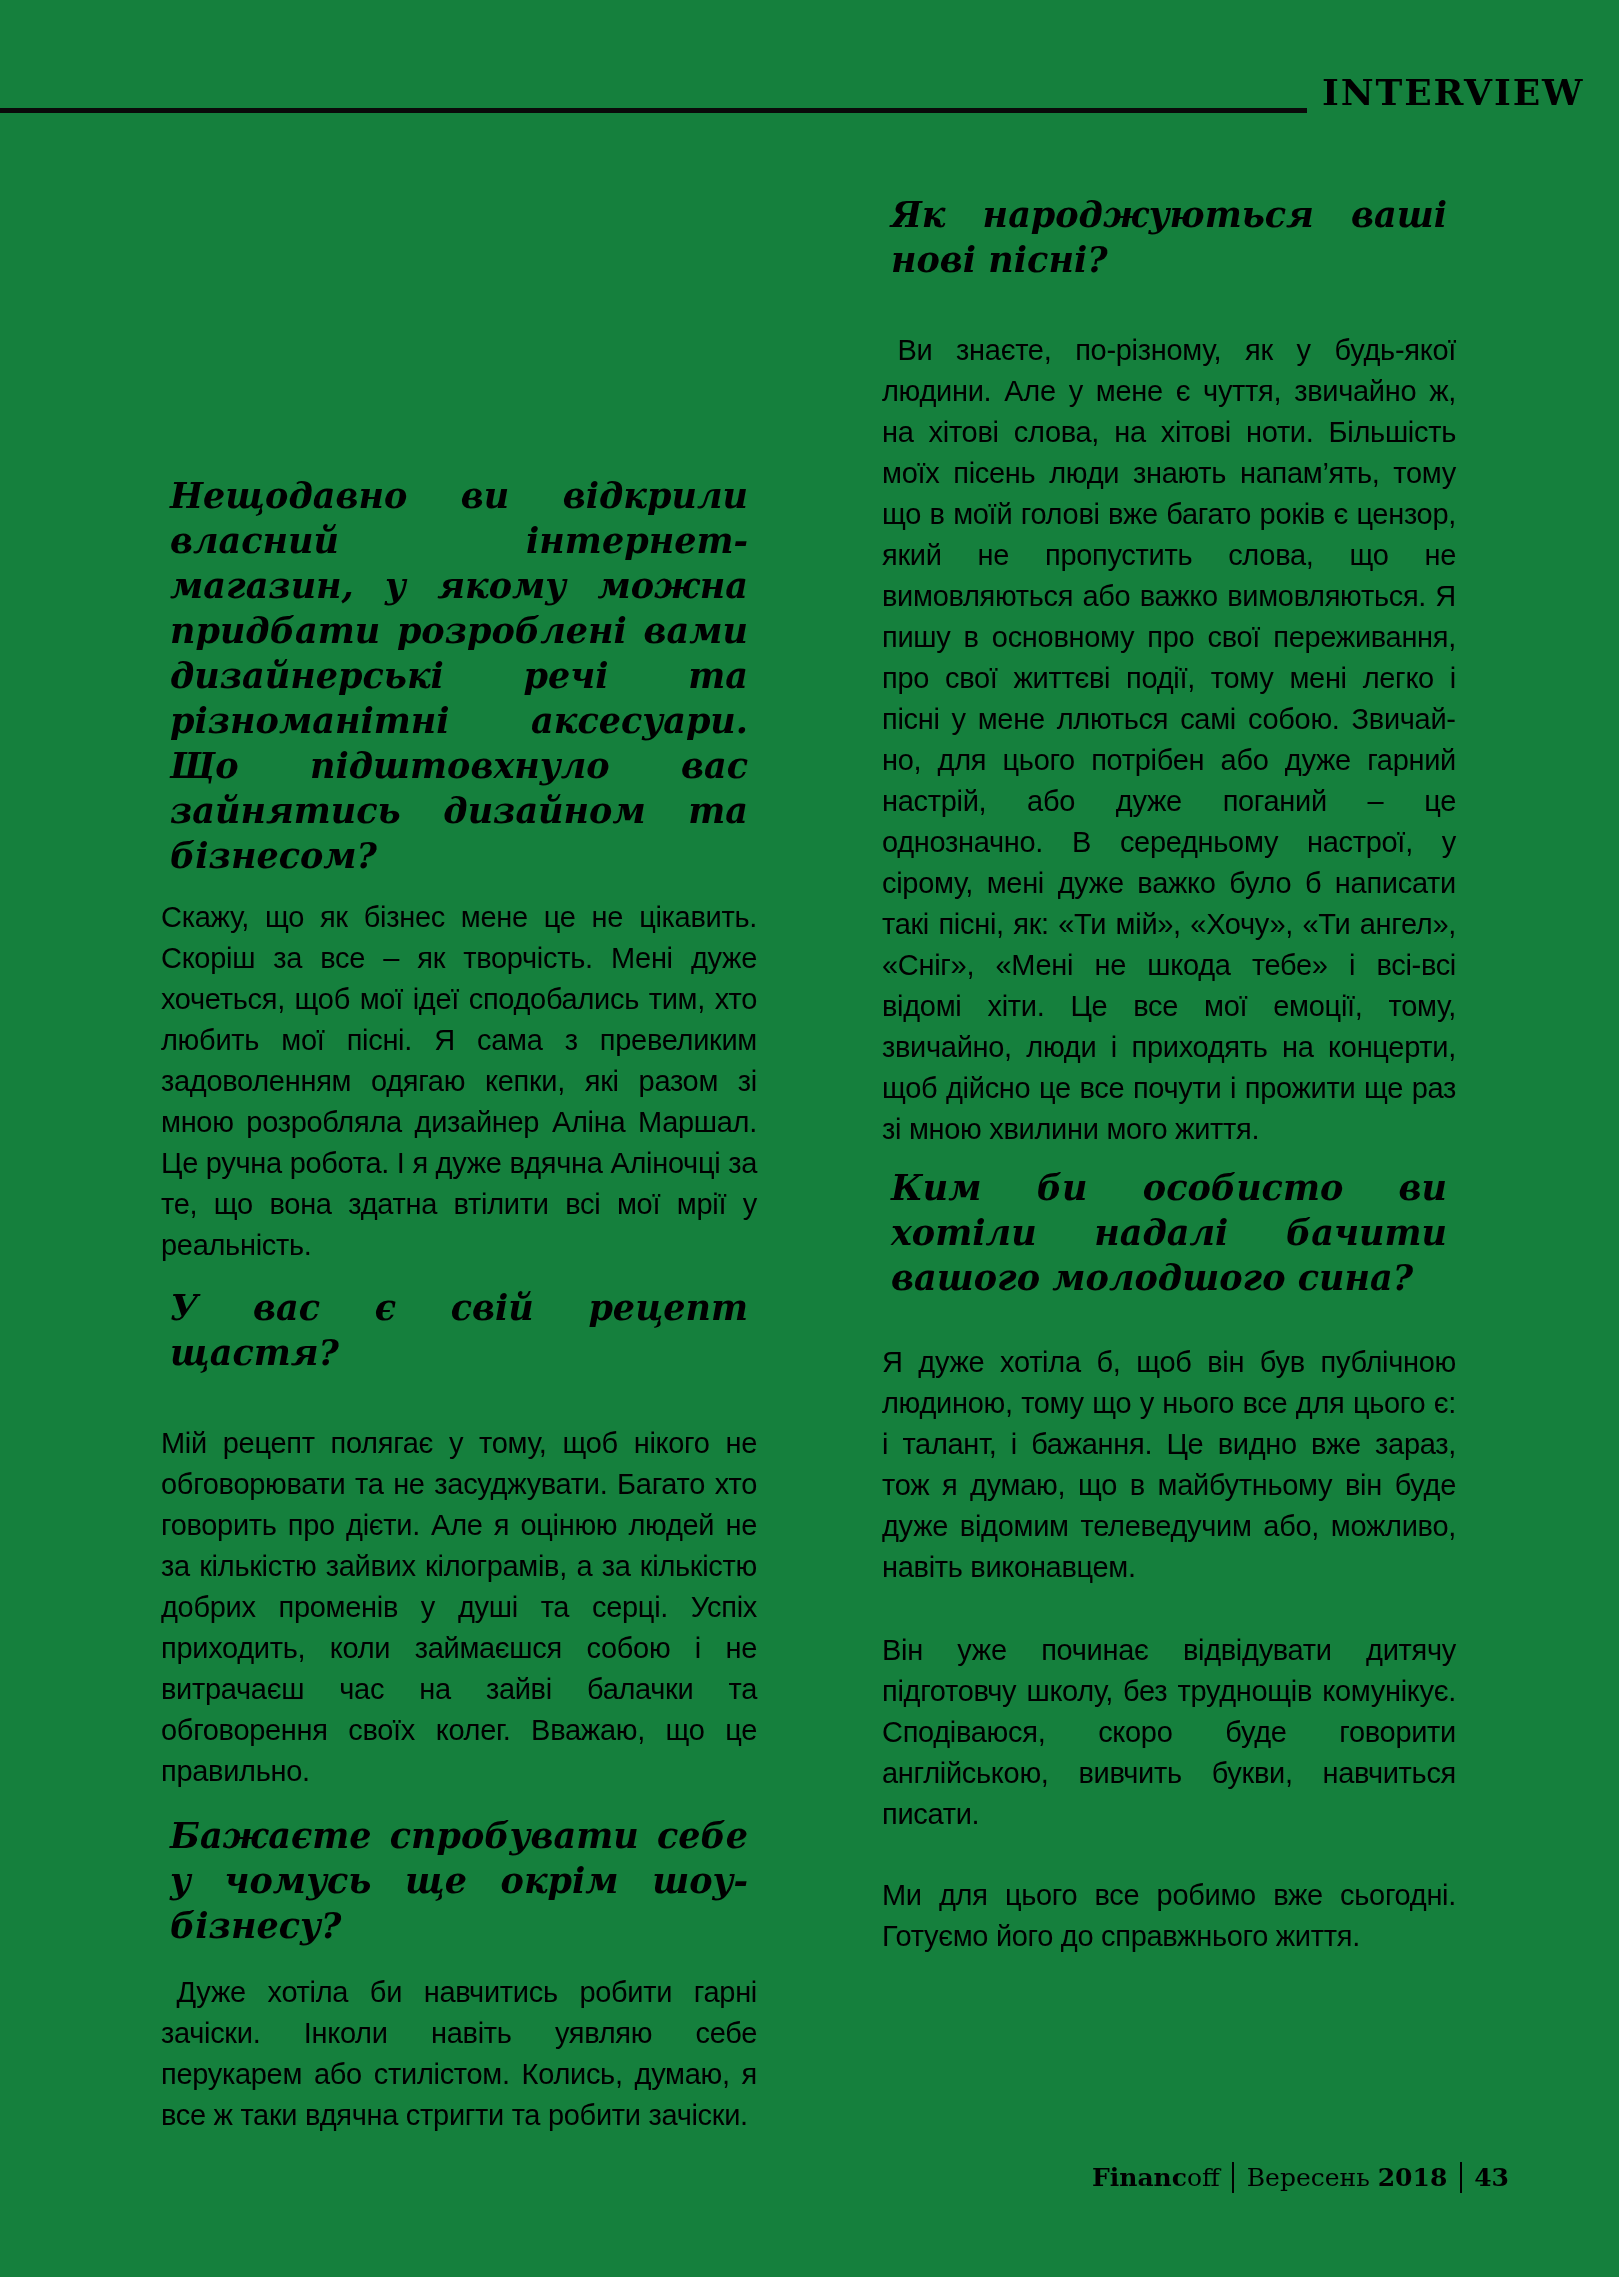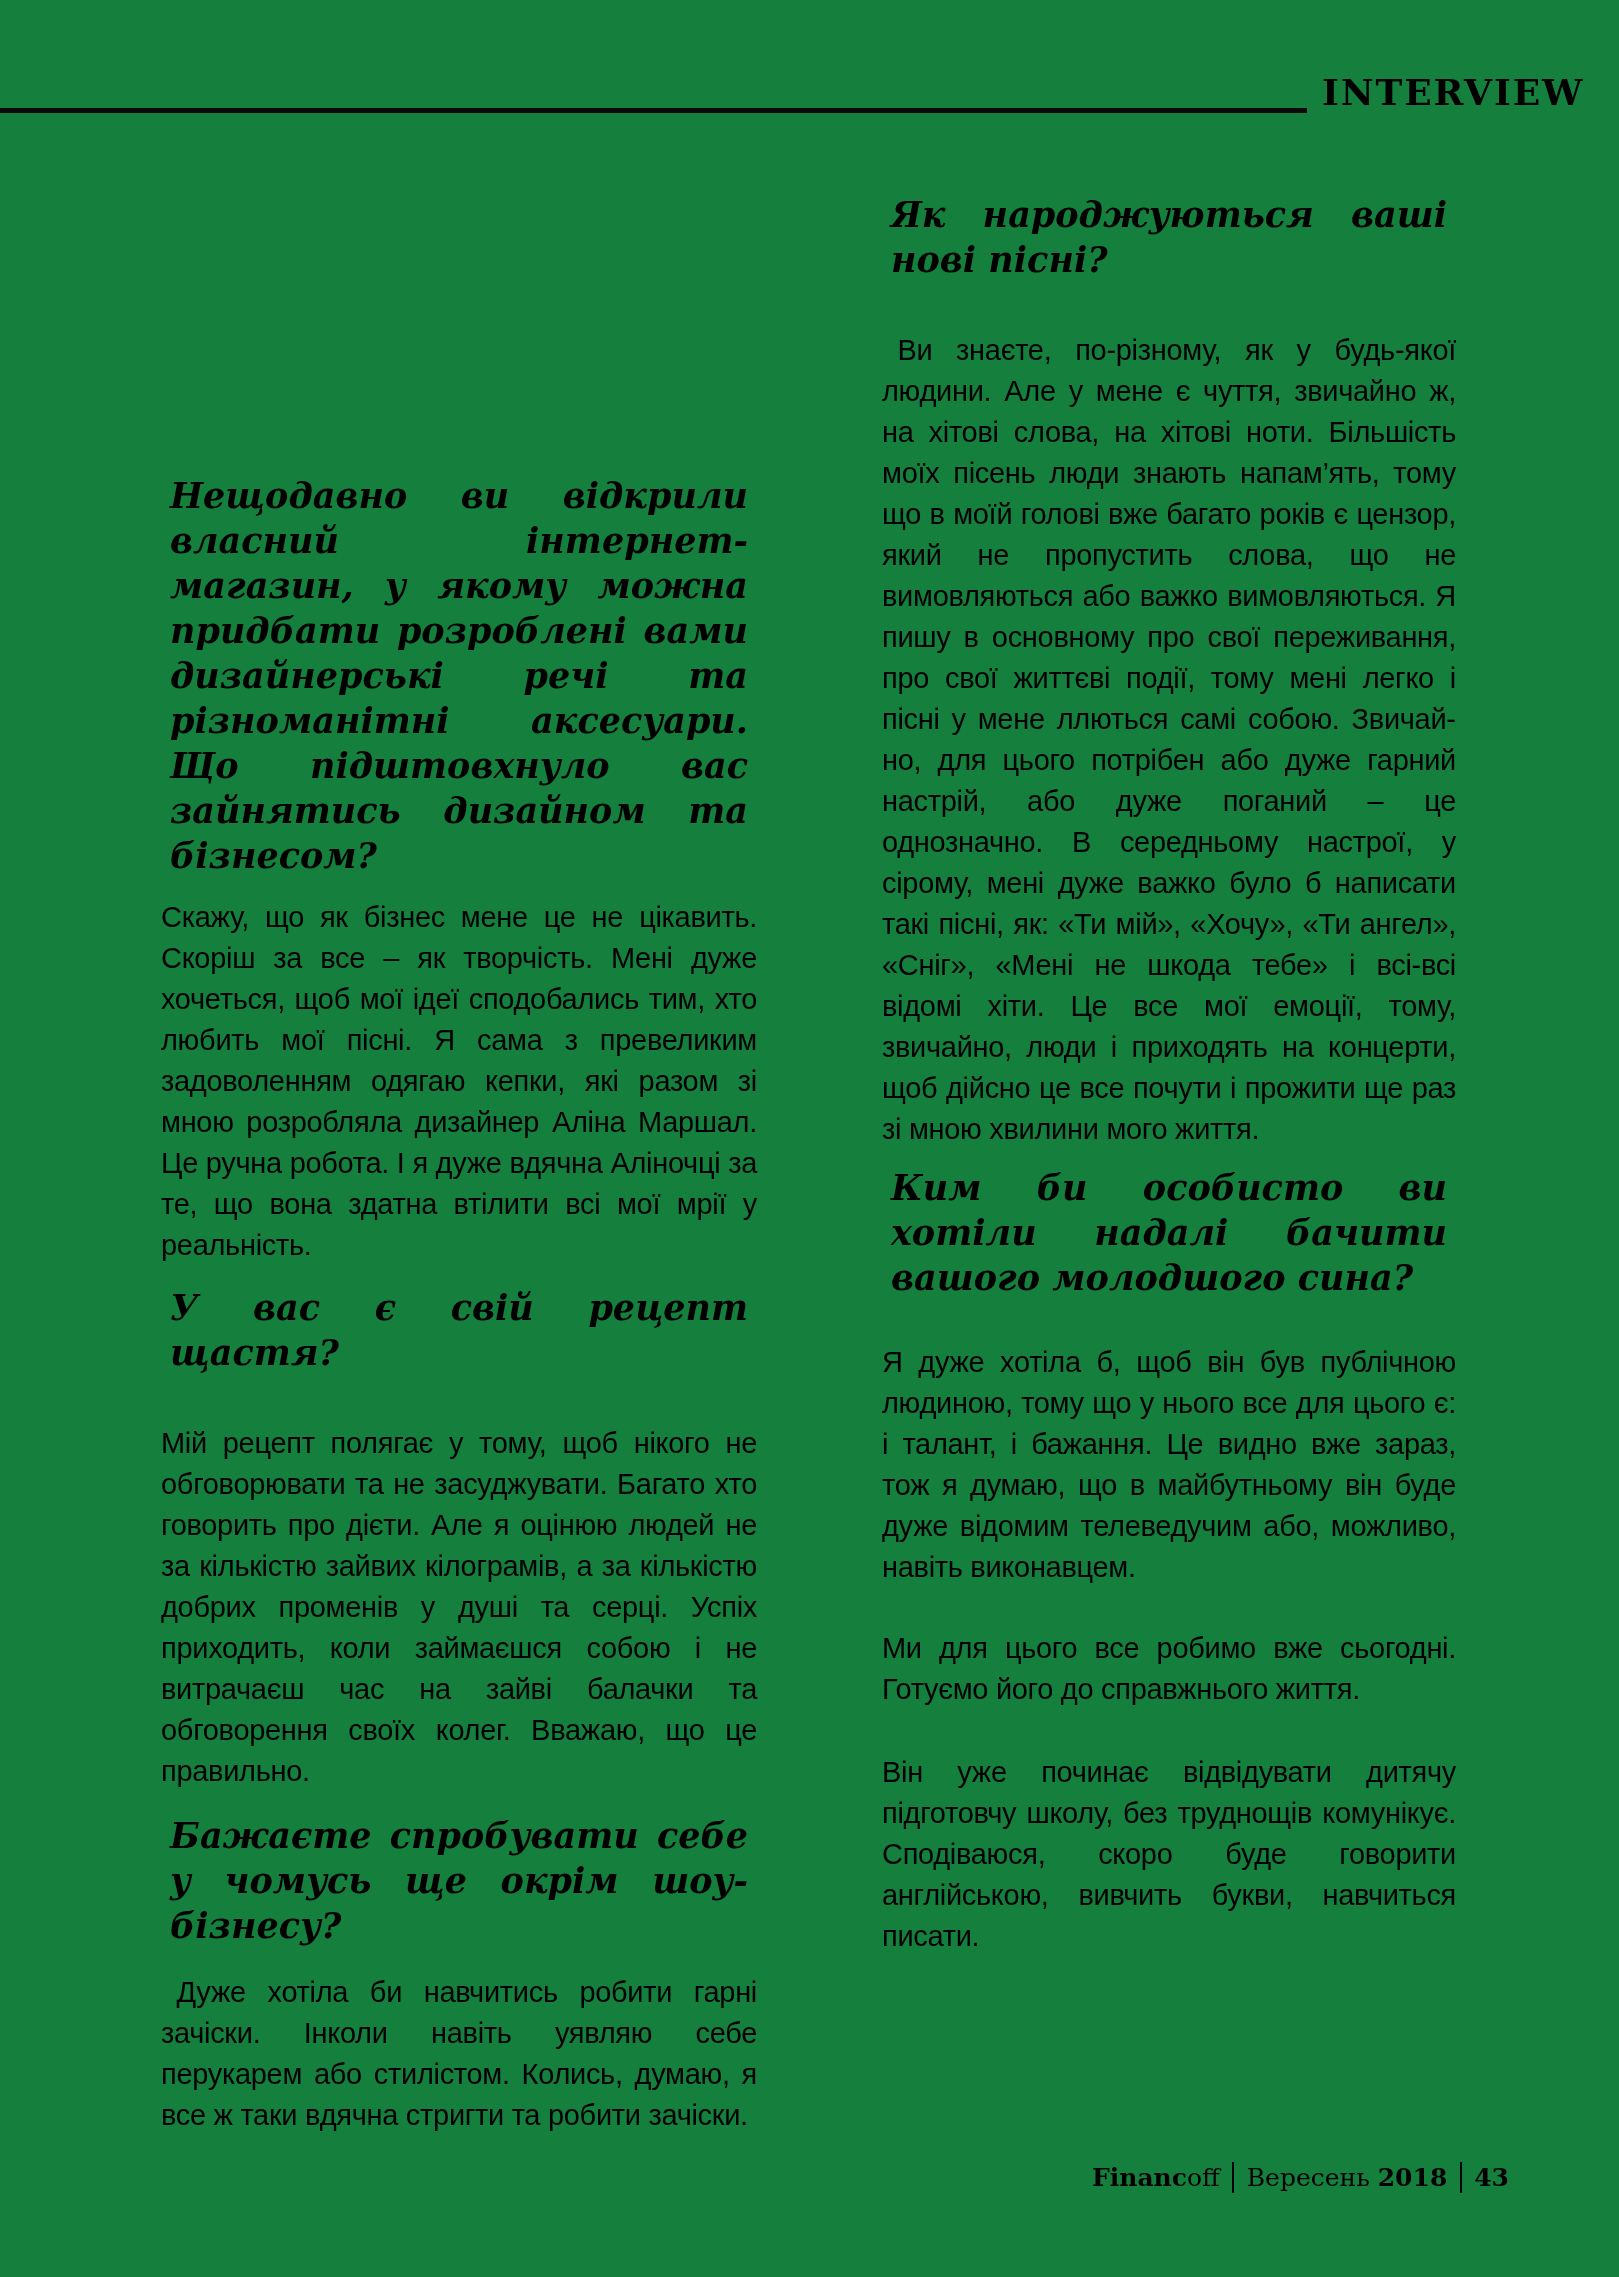--- a/index.html
+++ b/index.html
@@ -77,22 +77,22 @@
     <p class="a b4">Мій рецепт полягає у тому, щоб нікого не обговорювати та не засуджувати. Багато хто говорить про дієти. Але я оцінюю людей не за кількістю зайвих кілограмів, а за кількістю добрих про­менів у душі та серці. Успіх приходить, коли займаєшся собою і не витрачаєш час на зайві балачки та обговорення своїх колег. Вважаю, що це правильно.</p>
     <h2 class="q b5">Бажаєте спробувати себе у чо­мусь ще окрім шоу-бізнесу?</h2>
     <p class="a b6 indent">Дуже хотіла би навчитись робити гар­ні зачіски. Інколи навіть уявляю себе перукарем або стилістом. Колись, ду­маю, я все ж таки вдячна стригти та робити зачіски.</p>
   </div>
 
   <div class="col col-right">
     <h2 class="q b1">Як народжуються ваші нові пісні?</h2>
     <p class="a b2 indent">Ви знаєте, по-різному, як у будь-якої людини. Але у мене є чуття, звичай­но ж, на хітові слова, на хітові ноти. Більшість моїх пісень люди знають напам’ять, тому що в моїй голові вже багато років є цензор, який не пропу­стить слова, що не вимовляються або важко вимовляються. Я пишу в основ­ному про свої переживання, про свої життєві події, тому мені легко і пісні у мене ллються самі собою. Звичай­но, для цього потрібен або дуже гар­ний настрій, або дуже поганий – це однозначно. В середньому настрої, у сірому, мені дуже важко було б напи­сати такі пісні, як: «Ти мій», «Хочу», «Ти ангел», «Сніг», «Мені не шкода тебе» і всі-всі відомі хіти. Це все мої емоції, тому, звичайно, люди і приходять на концерти, щоб дійсно це все почути і прожити ще раз зі мною хвилини мого життя.</p>
     <h2 class="q b3">Ким би особисто ви хотіли на­далі бачити вашого молодшого сина?</h2>
     <p class="a b5">Я дуже хотіла б, щоб він був публічною людиною, тому що у нього все для цьо­го є: і талант, і бажання. Це видно вже зараз, тож я думаю, що в майбутньому він буде дуже відомим телеведучим або, можливо, навіть виконавцем.</p>
+    <p class="a b6">Він уже починає відвідувати дитячу підготовчу школу, без труднощів ко­мунікує. Сподіваюся, скоро буде го­ворити англійською, вивчить букви, навчиться писати.</p>
     <p class="a b7">Ми для цього все робимо вже сьогод­ні. Готуємо його до справжнього життя.</p>
-    <p class="a b6">Він уже починає відвідувати дитячу підготовчу школу, без труднощів ко­мунікує. Сподіваюся, скоро буде го­ворити англійською, вивчить букви, навчиться писати.</p>
   </div>
 
   <div class="footer">
     <span><b>Financ</b><span>off</span></span>
     <span class="sep"></span>
     <span><span>Вересень</span> <b>2018</b></span>
     <span class="sep"></span>
     <b>43</b>
   </div>
 

